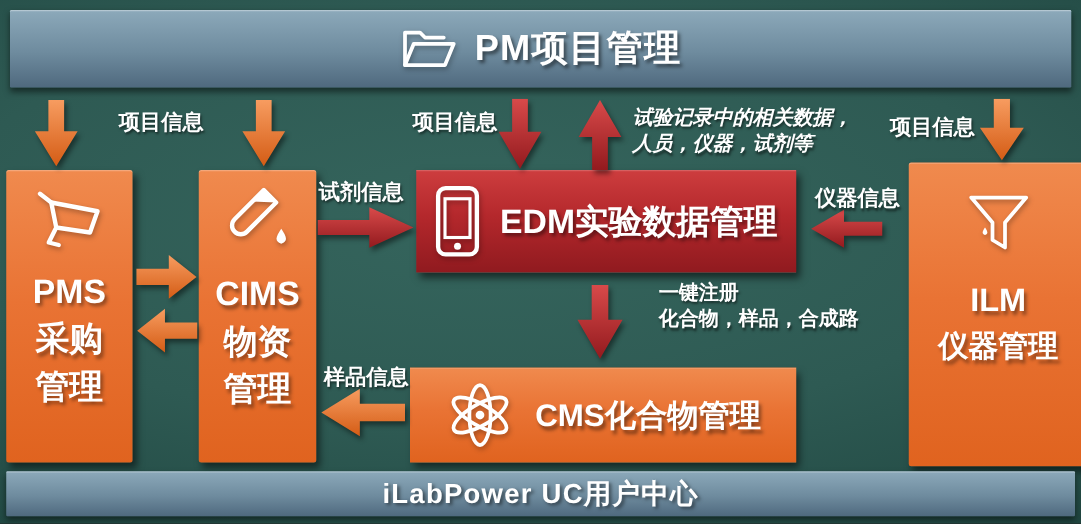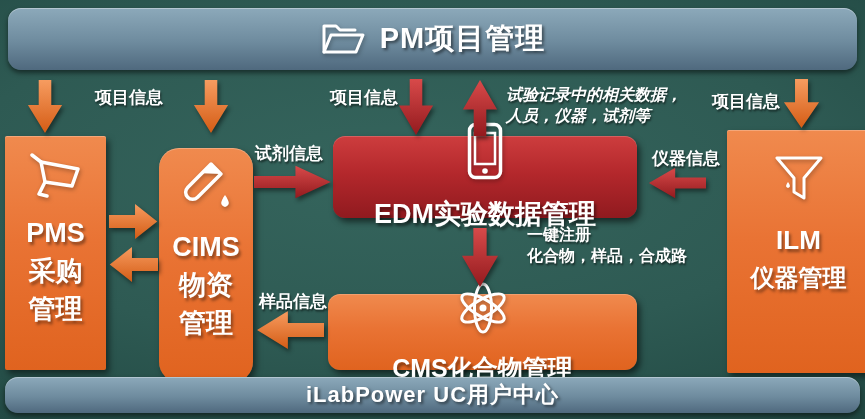--- a/index.html
+++ b/index.html
@@ -5,44 +5,43 @@
   html,body{margin:0;padding:0;background:#222;}
   #stage{
     position:relative;width:865px;height:419px;overflow:hidden;
     font-family:"Liberation Sans", sans-serif;
     background:radial-gradient(ellipse 120% 95% at 45% 42%, #35655d 0%, #2e5a53 42%, #234b45 70%, #14302c 100%);
   }
   
   .bar{
     position:absolute;display:flex;align-items:center;justify-content:center;gap:14px;
     background:linear-gradient(180deg,#8ca9ba 0%,#6e8b9e 55%,#4f697e 100%);
-    border-radius:13px;
+    border-radius:1px;
     box-shadow:inset 0 1px 0 rgba(255,255,255,.35), 0 3px 5px rgba(0,0,0,.5);
   }
   #topbar{left:8px;top:8px;width:849px;height:62px;}
   #bottombar{left:5px;top:377px;width:855px;height:36px;}
   .bar-title{color:#fff;font-weight:bold;text-shadow:2px 2px 3px rgba(0,0,0,.5);letter-spacing:1px;}
   #topbar .bar-title{font-size:29px;}
   #bottombar .bar-title{font-size:22px;}
   
   .obox{
     position:absolute;display:flex;flex-direction:column;align-items:center;
     background:linear-gradient(180deg,#f08a4e 0%,#e97334 45%,#e0631f 100%);
     border-radius:2px;
     box-shadow:3px 4px 6px rgba(0,0,0,.5), inset 0 1px 0 rgba(255,255,255,.25);
   }
   .rbox{
     position:absolute;display:flex;align-items:center;justify-content:center;gap:16px;
     background:linear-gradient(180deg,#cd3d3e 0%,#b4282c 45%,#901a1f 100%);
-    border-radius:12px;
+    border-radius:0;
     box-shadow:3px 4px 6px rgba(0,0,0,.55), inset 0 1px 0 rgba(255,255,255,.18);
-    flex-direction:column;
   }
   #box-pms {left:5px;  top:136px;width:101px;height:234px;}
-  #box-cims{left:159px;top:148px;width:94px; height:234px;border-radius:20px;}
+  #box-cims{left:159px;top:136px;width:94px; height:234px;}
   #box-ilm {left:727px;top:130px;width:143px;height:243px;}
   #box-edm {left:333px;top:136px;width:304px;height:82px;}
   #box-cms {left:328px;top:294px;width:309px;height:76px;}
   .obox .icon{margin-top:14px;}
   #box-ilm .icon{margin-top:24px;}
   .box-lines{margin-top:8px;text-align:center;color:#fff;font-weight:bold;
     font-size:27px;line-height:38px;text-shadow:2px 3px 3px rgba(0,0,0,.4);}
   #box-ilm .box-lines{margin-top:16px;font-size:26px;line-height:37px;}
   #box-ilm .box-lines .l2{font-size:24px;}
   .rbox .box-label{color:#fff;font-weight:bold;font-size:27px;text-shadow:2px 3px 3px rgba(0,0,0,.45);white-space:nowrap;}

